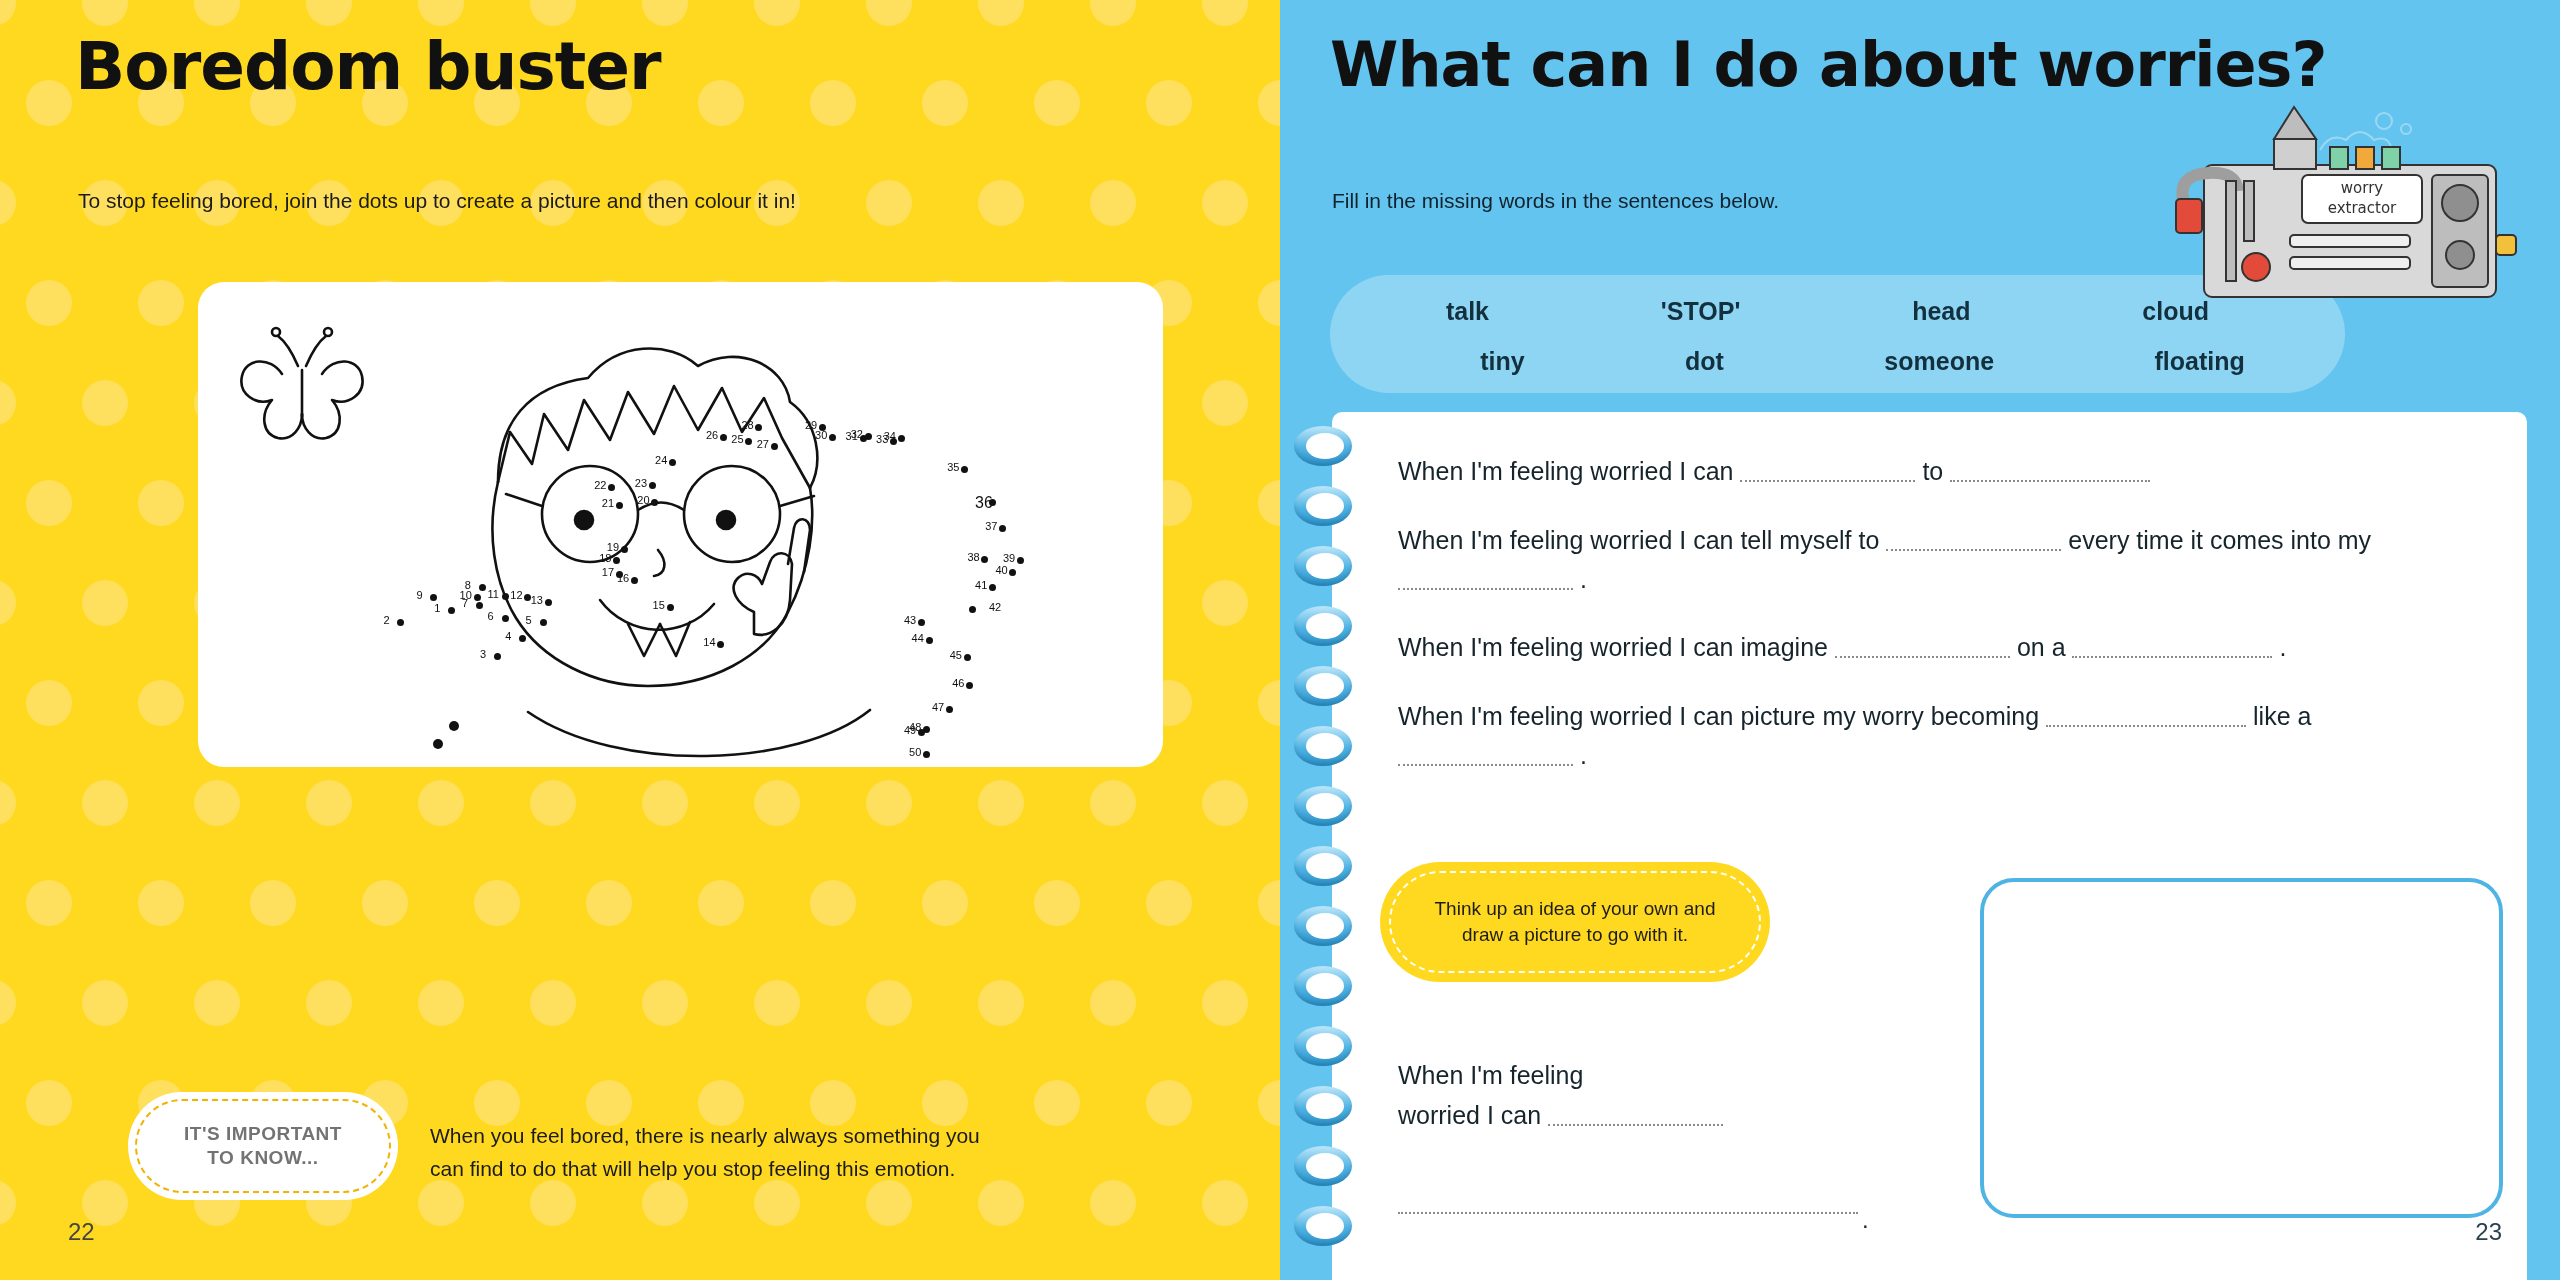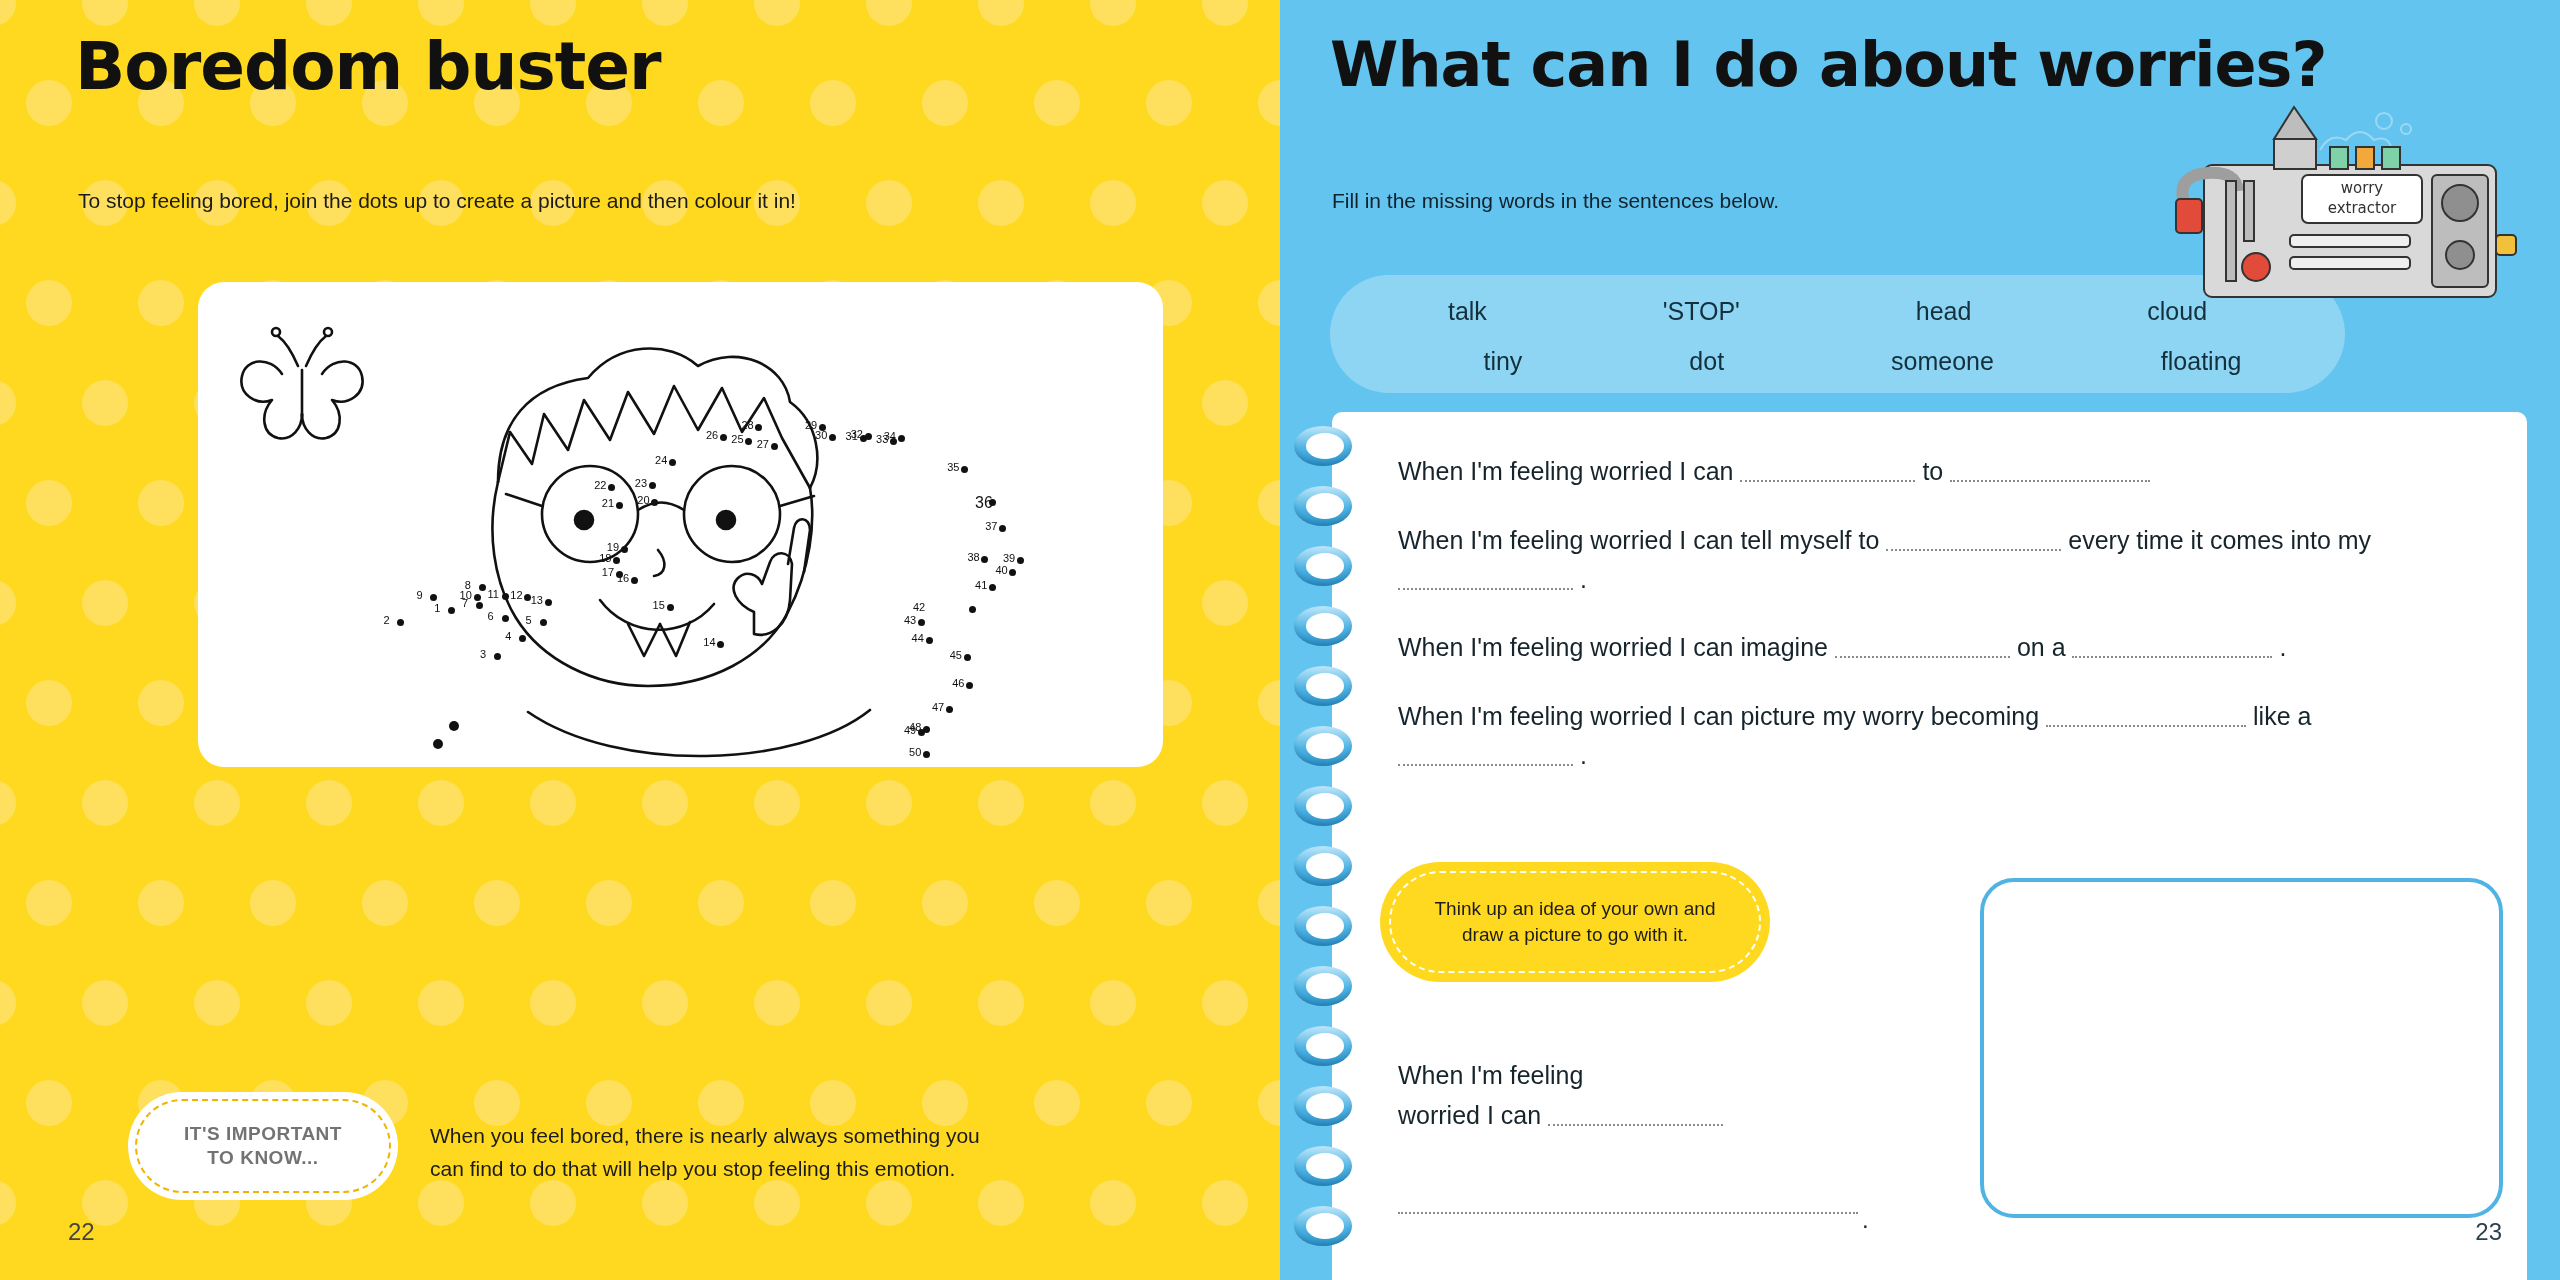--- a/index.html
+++ b/index.html
@@ -69,21 +69,21 @@
   .intro-right{
     position:absolute;left:52px;top:185px;width:900px;
     font-size:21px;line-height:1.5;color:#10222c;
   }
   .wordbank{
     position:absolute;left:50px;top:275px;width:1015px;height:118px;
     background:#8ed5f3;border-radius:59px;
   }
   .wordbank .row{
     position:absolute;left:0;right:0;display:flex;justify-content:space-around;
-    font-size:25px;color:#12303d;
+    font-size:25px;color:#12303d;font-weight:bold;
   }
   .wordbank .row.r1{top:22px;padding:0 50px 0 30px;}
   .wordbank .row.r2{top:72px;padding:0 20px 0 70px;}
 
   .sheet{
     position:absolute;left:52px;top:412px;width:1195px;height:868px;
     background:#fff;border-radius:10px 10px 0 0;
   }
   .spiral{position:absolute;left:14px;top:420px;width:60px;height:860px;}
   .ring{
@@ -413,21 +413,21 @@
           <span style="position:absolute;left:787.2368421052631px;top:238.0909090909091px;font-size:11px;color:#111;font-family:'Liberation Sans',sans-serif;">37</span>
           <span style="position:absolute;left:801.2368421052631px;top:243.0909090909091px;width:7px;height:7px;border-radius:50%;background:#111;"></span>
           <span style="position:absolute;left:769.4605263157895px;top:268.95454545454544px;font-size:11px;color:#111;font-family:'Liberation Sans',sans-serif;">38</span>
           <span style="position:absolute;left:783.4605263157895px;top:273.95454545454544px;width:7px;height:7px;border-radius:50%;background:#111;"></span>
           <span style="position:absolute;left:805.0131578947369px;top:270.42424242424244px;font-size:11px;color:#111;font-family:'Liberation Sans',sans-serif;">39</span>
           <span style="position:absolute;left:819.0131578947369px;top:275.42424242424244px;width:7px;height:7px;border-radius:50%;background:#111;"></span>
           <span style="position:absolute;left:797.3947368421053px;top:282.1818181818182px;font-size:11px;color:#111;font-family:'Liberation Sans',sans-serif;">40</span>
           <span style="position:absolute;left:811.3947368421053px;top:287.1818181818182px;width:7px;height:7px;border-radius:50%;background:#111;"></span>
           <span style="position:absolute;left:777.078947368421px;top:296.8787878787879px;font-size:11px;color:#111;font-family:'Liberation Sans',sans-serif;">41</span>
           <span style="position:absolute;left:791.078947368421px;top:301.8787878787879px;width:7px;height:7px;border-radius:50%;background:#111;"></span>
-          <span style="position:absolute;left:715px;top:318.92424242424244px;font-size:11px;color:#111;font-family:'Liberation Sans',sans-serif;">42</span>
+          <span style="position:absolute;left:791px;top:318.92424242424244px;font-size:11px;color:#111;font-family:'Liberation Sans',sans-serif;">42</span>
           <span style="position:absolute;left:770.7631578947369px;top:323.92424242424244px;width:7px;height:7px;border-radius:50%;background:#111;"></span>
           <span style="position:absolute;left:705.9736842105264px;top:332.1515151515151px;font-size:11px;color:#111;font-family:'Liberation Sans',sans-serif;">43</span>
           <span style="position:absolute;left:719.9736842105264px;top:337.1515151515151px;width:7px;height:7px;border-radius:50%;background:#111;"></span>
           <span style="position:absolute;left:713.5921052631579px;top:349.7878787878788px;font-size:11px;color:#111;font-family:'Liberation Sans',sans-serif;">44</span>
           <span style="position:absolute;left:727.5921052631579px;top:354.7878787878788px;width:7px;height:7px;border-radius:50%;background:#111;"></span>
           <span style="position:absolute;left:751.6842105263158px;top:367.42424242424244px;font-size:11px;color:#111;font-family:'Liberation Sans',sans-serif;">45</span>
           <span style="position:absolute;left:765.6842105263158px;top:372.42424242424244px;width:7px;height:7px;border-radius:50%;background:#111;"></span>
           <span style="position:absolute;left:754.2236842105264px;top:395.3484848484849px;font-size:11px;color:#111;font-family:'Liberation Sans',sans-serif;">46</span>
           <span style="position:absolute;left:768.2236842105264px;top:400.3484848484849px;width:7px;height:7px;border-radius:50%;background:#111;"></span>
           <span style="position:absolute;left:733.9078947368421px;top:418.8636363636364px;font-size:11px;color:#111;font-family:'Liberation Sans',sans-serif;">47</span>

